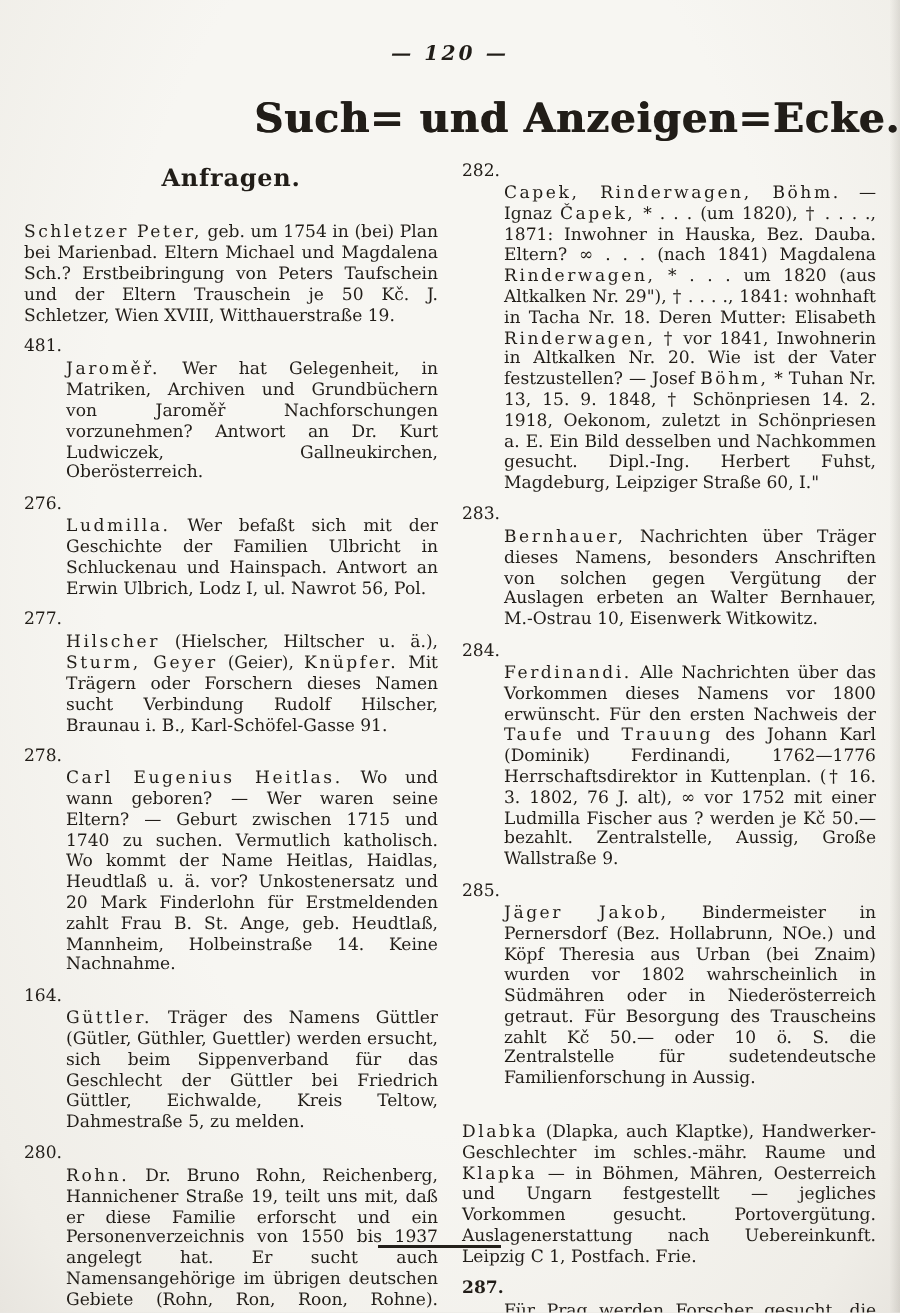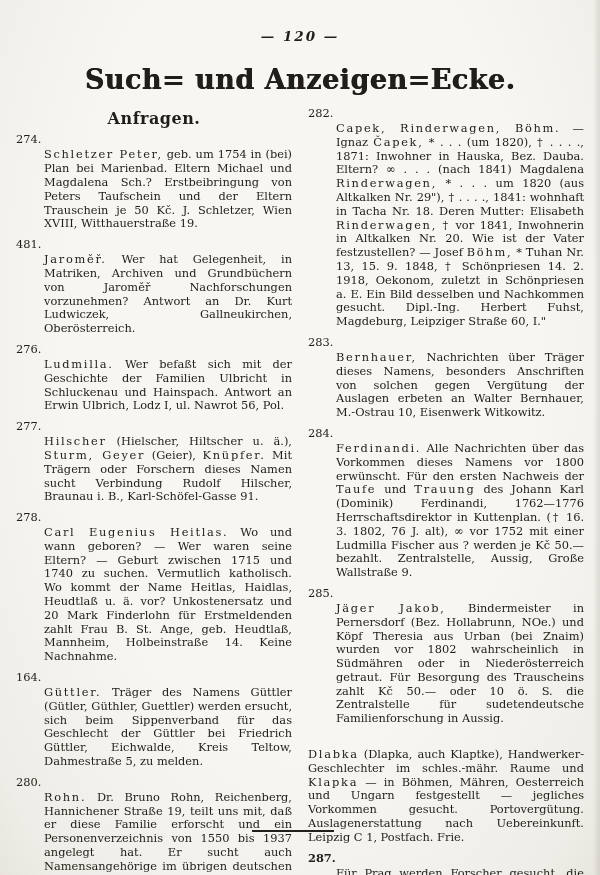--- a/index.html
+++ b/index.html
@@ -19,21 +19,21 @@
   }
   .pagenum{
     text-align:center;
     padding-top:28px;
     font-size:13.5px;
     letter-spacing:2px;
     font-weight:bold;
     font-style:italic;
   }
   .title{
-    text-align:center;
+    text-align:right;
     font-size:27px;
     font-weight:bold;
     margin:20px 0 12px 0;
     letter-spacing:0.5px;
     text-shadow:0.6px 0 0 currentColor;
   }
   .columns{
     display:flex;
     gap:16px;
     padding:0 16px;
@@ -88,21 +88,20 @@
 <div class="page">
 
   <div class="pagenum">— 120 —</div>
 
   <h1 class="title">Such= und Anzeigen=Ecke.</h1>
 
   <div class="columns">
     <div class="col" id="col-left">
       <div class="section-heading">Anfragen.</div>
     <div class="entry">
-          <span class="num">274.</span>
           <span class="body"><span class="seg-sp">Schletzer Peter,</span><span> geb. um 1754 in (bei) Plan bei Marienbad. Eltern Michael und Magdalena Sch.? Erstbeibringung von Peters Taufschein und der Eltern Trauschein je 50 Kč. J. Schletzer, Wien XVIII, Witthauerstraße 19.</span></span>
         </div>
         <div class="entry">
           <span class="num">481.</span>
           <span class="body"><span class="seg-sp">Jaroměř.</span><span> Wer hat Gelegenheit, in Matriken, Archiven und Grundbüchern von Jaroměř Nachforschungen vorzunehmen? Antwort an Dr. Kurt Ludwiczek, Gallneukirchen, Oberösterreich.</span></span>
         </div>
         <div class="entry">
           <span class="num">276.</span>
           <span class="body"><span class="seg-sp">Ludmilla.</span><span> Wer befaßt sich mit der Geschichte der Familien Ulbricht in Schluckenau und Hainspach. Antwort an Erwin Ulbrich, Lodz I, ul. Nawrot 56, Pol.</span></span>
         </div>

